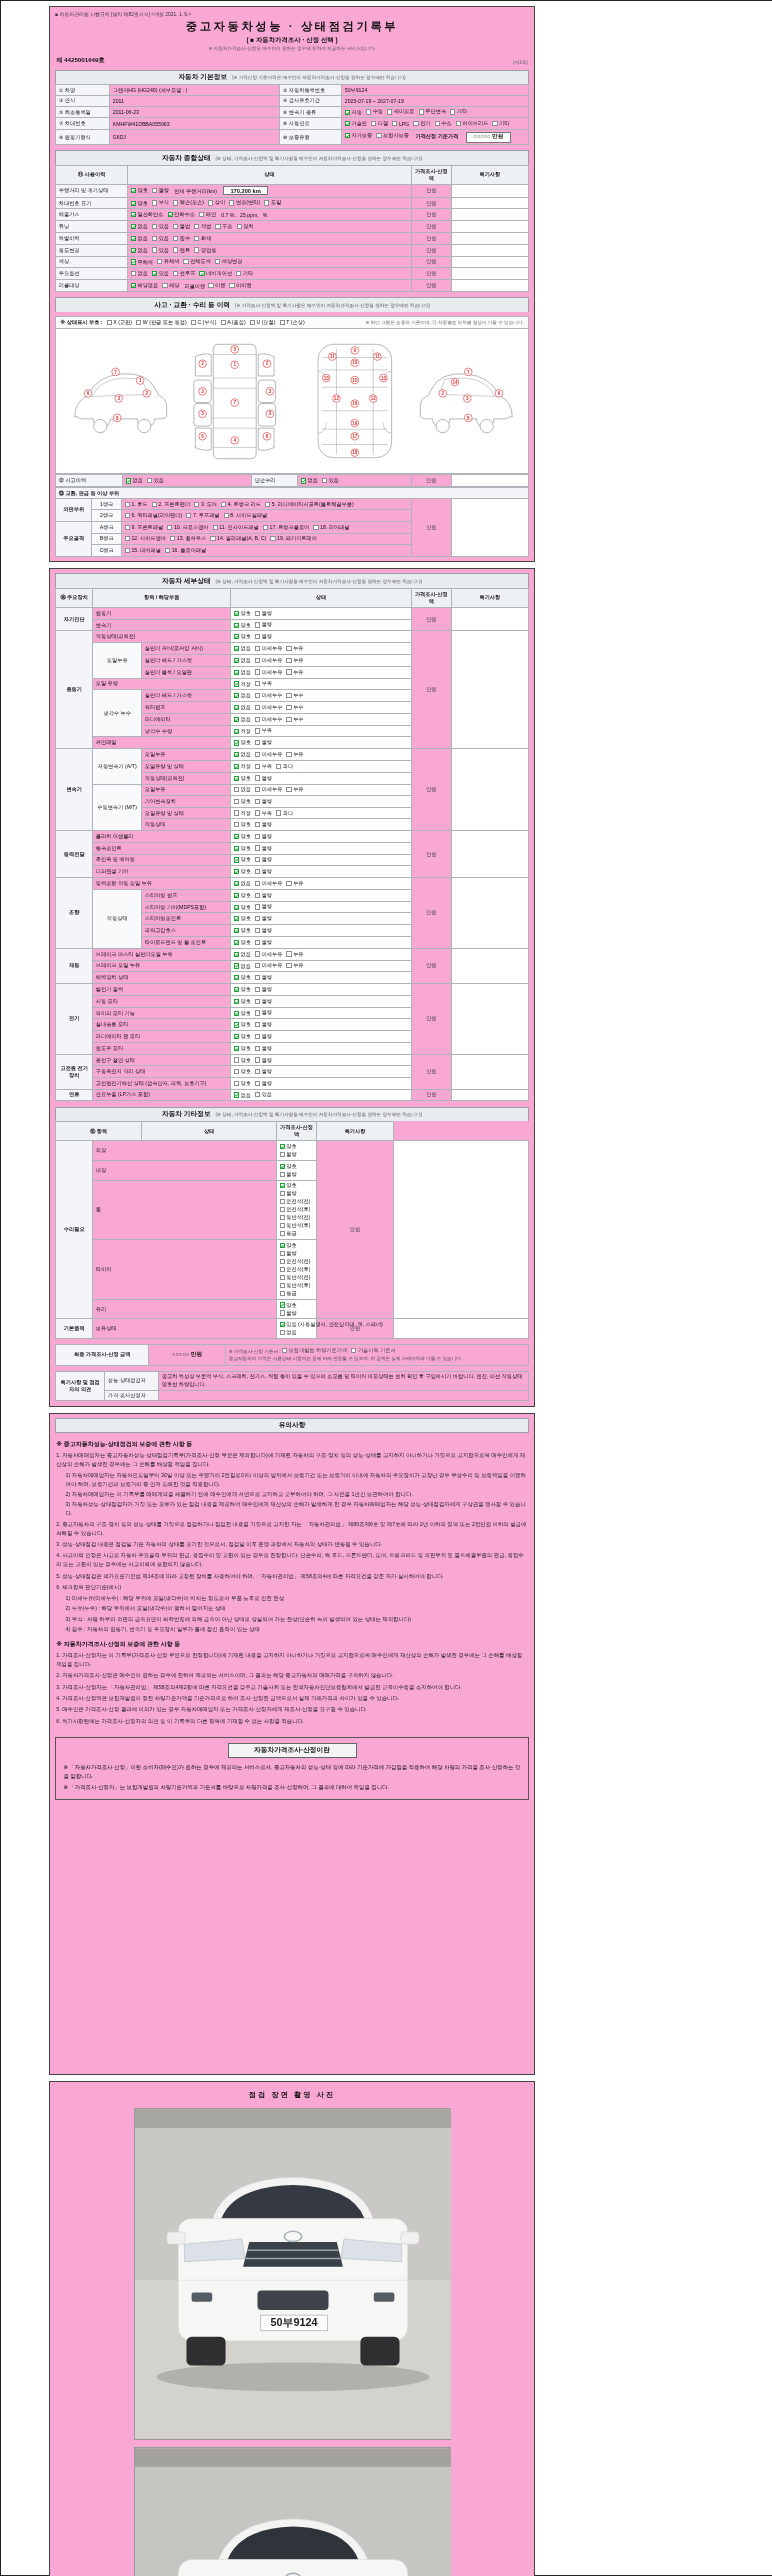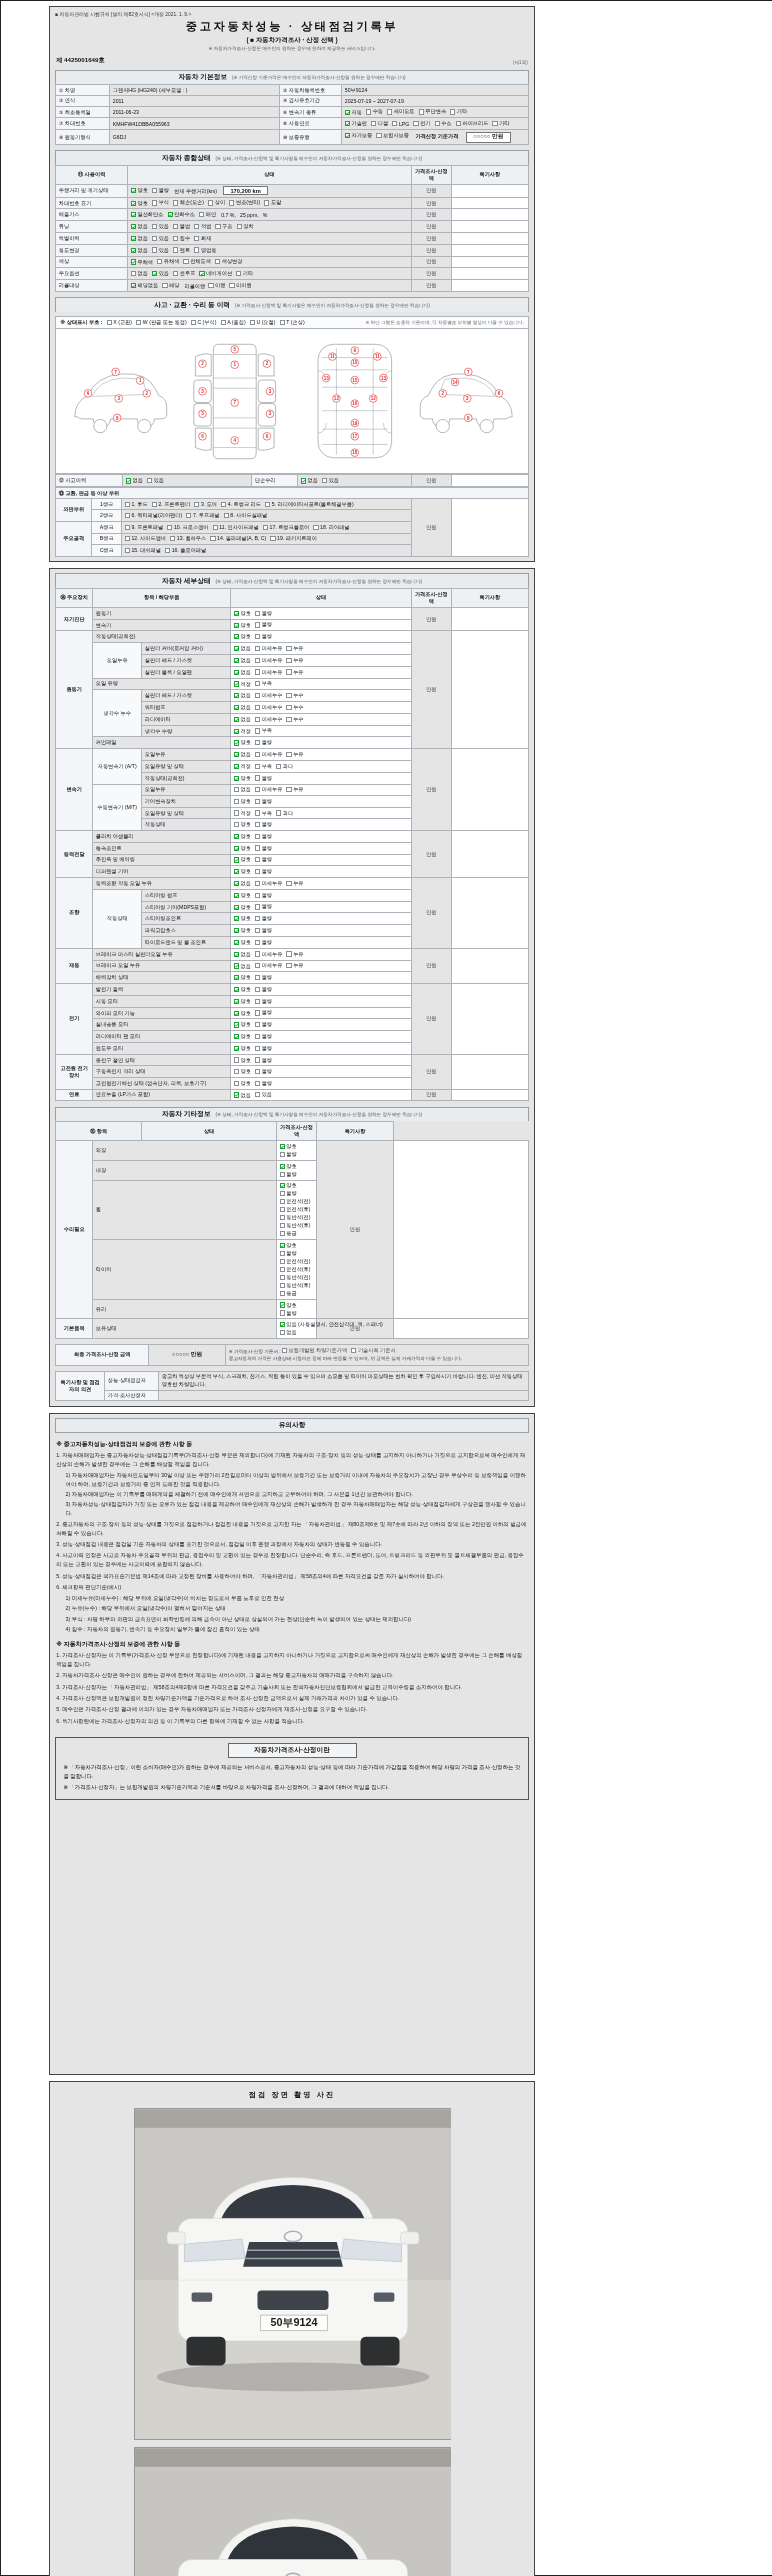--- a/index.html
+++ b/index.html
@@ -1,21 +1,21 @@
 <!DOCTYPE html>
 <html style="font-size:8.2px"><head>
 <meta charset="utf-8">
 <style>
   *{box-sizing:border-box;margin:0;padding:0}
   html,body{margin:0;padding:0}
   body{width:773px;height:2576px;overflow:hidden;position:relative;background:#fff;
        font-family:"Liberation Sans","DejaVu Sans",sans-serif;color:#101010}
   #frame{position:absolute;inset:0;border:0.5px solid #222}
   .doc{width:486px;margin:5.2px 0 0 48px}
-  .sect{border:0.5px solid #444;margin-bottom:6px;padding:4.1px 5.2px;background:#e5e5e5}
+  .sect{border:0.5px solid #444;margin-bottom:6px;padding:4.1px 5.2px;background:#f9a8d4}
 
   .formref{font-size:4.9px;color:#333}
   .title{text-align:center;font-size:11.3px;font-weight:bold;letter-spacing:2.6px;margin-top:2.1px}
   .subtitle{text-align:center;font-size:6.4px;font-weight:bold;margin-top:2.1px}
   .subnote{text-align:center;font-size:4.6px;color:#555;margin-top:1px}
   .docrow{display:flex;justify-content:space-between;align-items:flex-end;margin:4.1px 1px 2.1px}
   .docno{font-size:6.2px;font-weight:bold}
   .pagenote{font-size:4.6px;color:#666}
 
   .band{border:0.5px solid #9aa0a6;border-bottom:none;background:#e8ecef;text-align:center;

